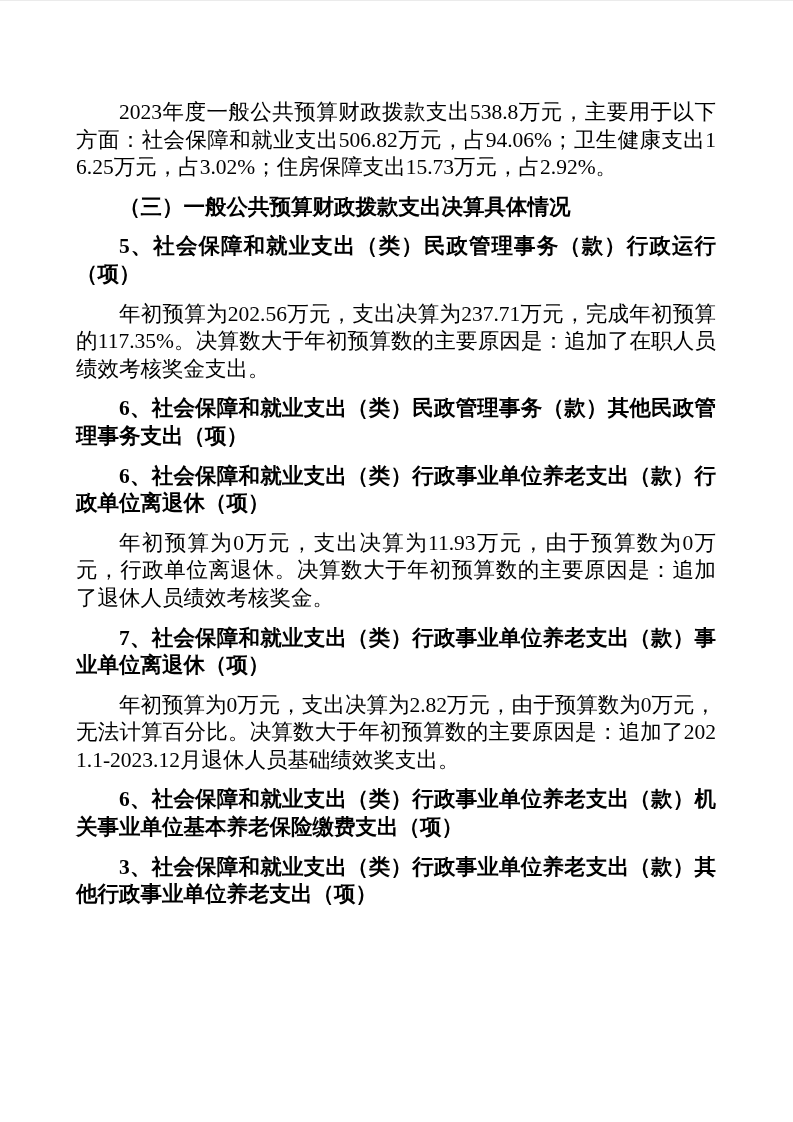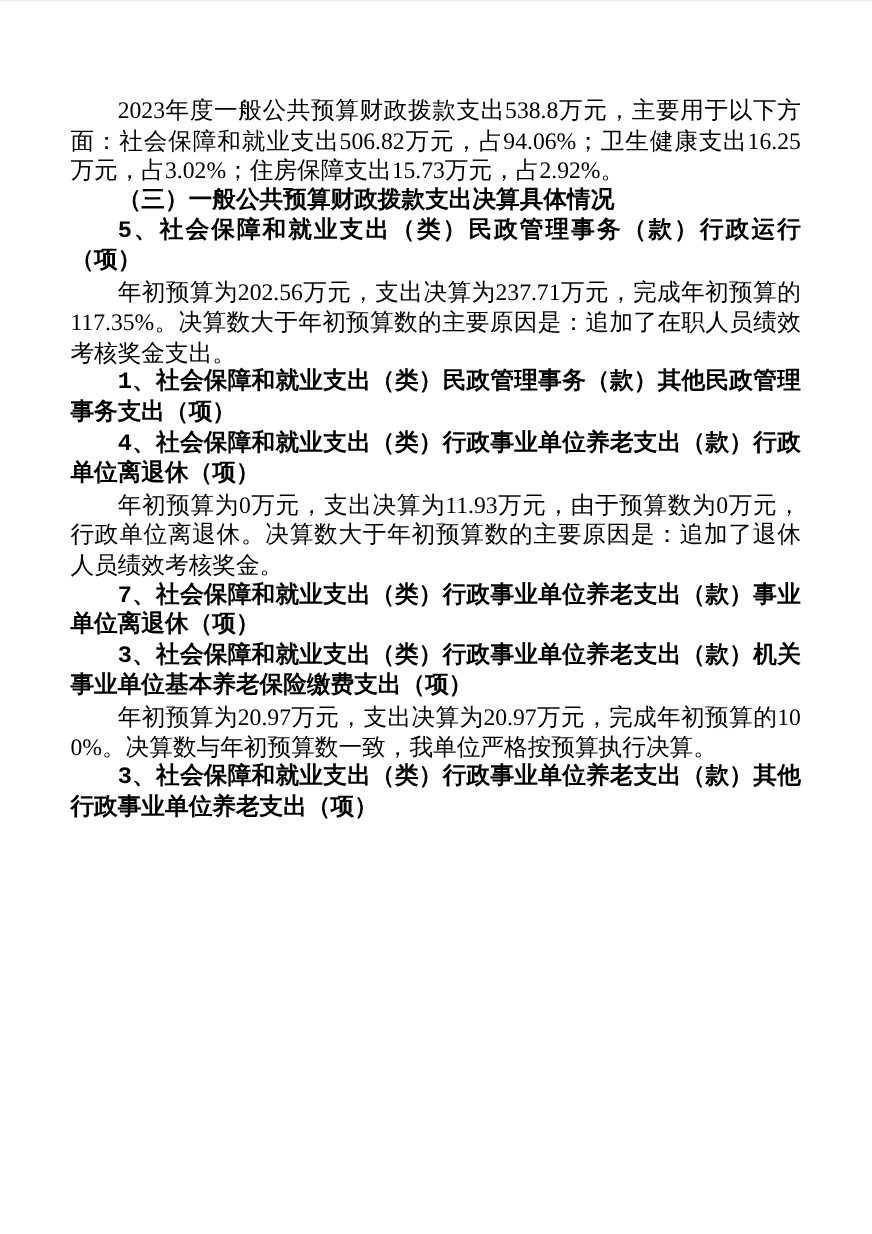--- a/index.html
+++ b/index.html
@@ -18,43 +18,42 @@
     font-family: "Liberation Serif", "DejaVu Serif", serif;
     color: #000000;
   }
   .content {
     position: absolute;
     top: 86px;
     left: 64px;
     width: 664px;
   }
   .para {
-    margin: 0;
+    margin: 12px;
     font-size: 21.5px;
     line-height: 27.6px;
     text-indent: 2em;
     text-align: justify;
     word-break: break-all;
     color: #000000;
   }
   .para.heading {
     font-weight: bold;
-    font-family: Liberation Mono, monospace;
   }
 </style>
 </head>
 <body>
 
 <div class="page">
   <div class="content">
     <p class="para">2023年度一般公共预算财政拨款支出538.8万元，主要用于以下方面：社会保障和就业支出506.82万元，占94.06%；卫生健康支出16.25万元，占3.02%；住房保障支出15.73万元，占2.92%。</p>
     <p class="para heading">（三）一般公共预算财政拨款支出决算具体情况</p>
     <p class="para heading">5、社会保障和就业支出（类）民政管理事务（款）行政运行（项）</p>
     <p class="para">年初预算为202.56万元，支出决算为237.71万元，完成年初预算的117.35%。决算数大于年初预算数的主要原因是：追加了在职人员绩效考核奖金支出。</p>
-    <p class="para heading">1、社会保障和就业支出（类）民政管理事务（款）其他民政管理事务支出（项）</p>
-    <p class="para heading">4、社会保障和就业支出（类）行政事业单位养老支出（款）行政单位离退休（项）</p>
+    <p class="para heading">6、社会保障和就业支出（类）民政管理事务（款）其他民政管理事务支出（项）</p>
+    <p class="para heading">6、社会保障和就业支出（类）行政事业单位养老支出（款）行政单位离退休（项）</p>
     <p class="para">年初预算为0万元，支出决算为11.93万元，由于预算数为0万元，行政单位离退休。决算数大于年初预算数的主要原因是：追加了退休人员绩效考核奖金。</p>
     <p class="para heading">7、社会保障和就业支出（类）行政事业单位养老支出（款）事业单位离退休（项）</p>
-    <p class="para heading">3、社会保障和就业支出（类）行政事业单位养老支出（款）机关事业单位基本养老保险缴费支出（项）</p>
-    <p class="para">年初预算为20.97万元，支出决算为20.97万元，完成年初预算的100%。决算数与年初预算数一致，我单位严格按预算执行决算。</p>
+    <p class="para">年初预算为0万元，支出决算为2.82万元，由于预算数为0万元，无法计算百分比。决算数大于年初预算数的主要原因是：追加了2021.1-2023.12月退休人员基础绩效奖支出。</p>
+    <p class="para heading">6、社会保障和就业支出（类）行政事业单位养老支出（款）机关事业单位基本养老保险缴费支出（项）</p>
     <p class="para heading">3、社会保障和就业支出（类）行政事业单位养老支出（款）其他行政事业单位养老支出（项）</p>
   </div>
 </div>
 
 </body></html>

